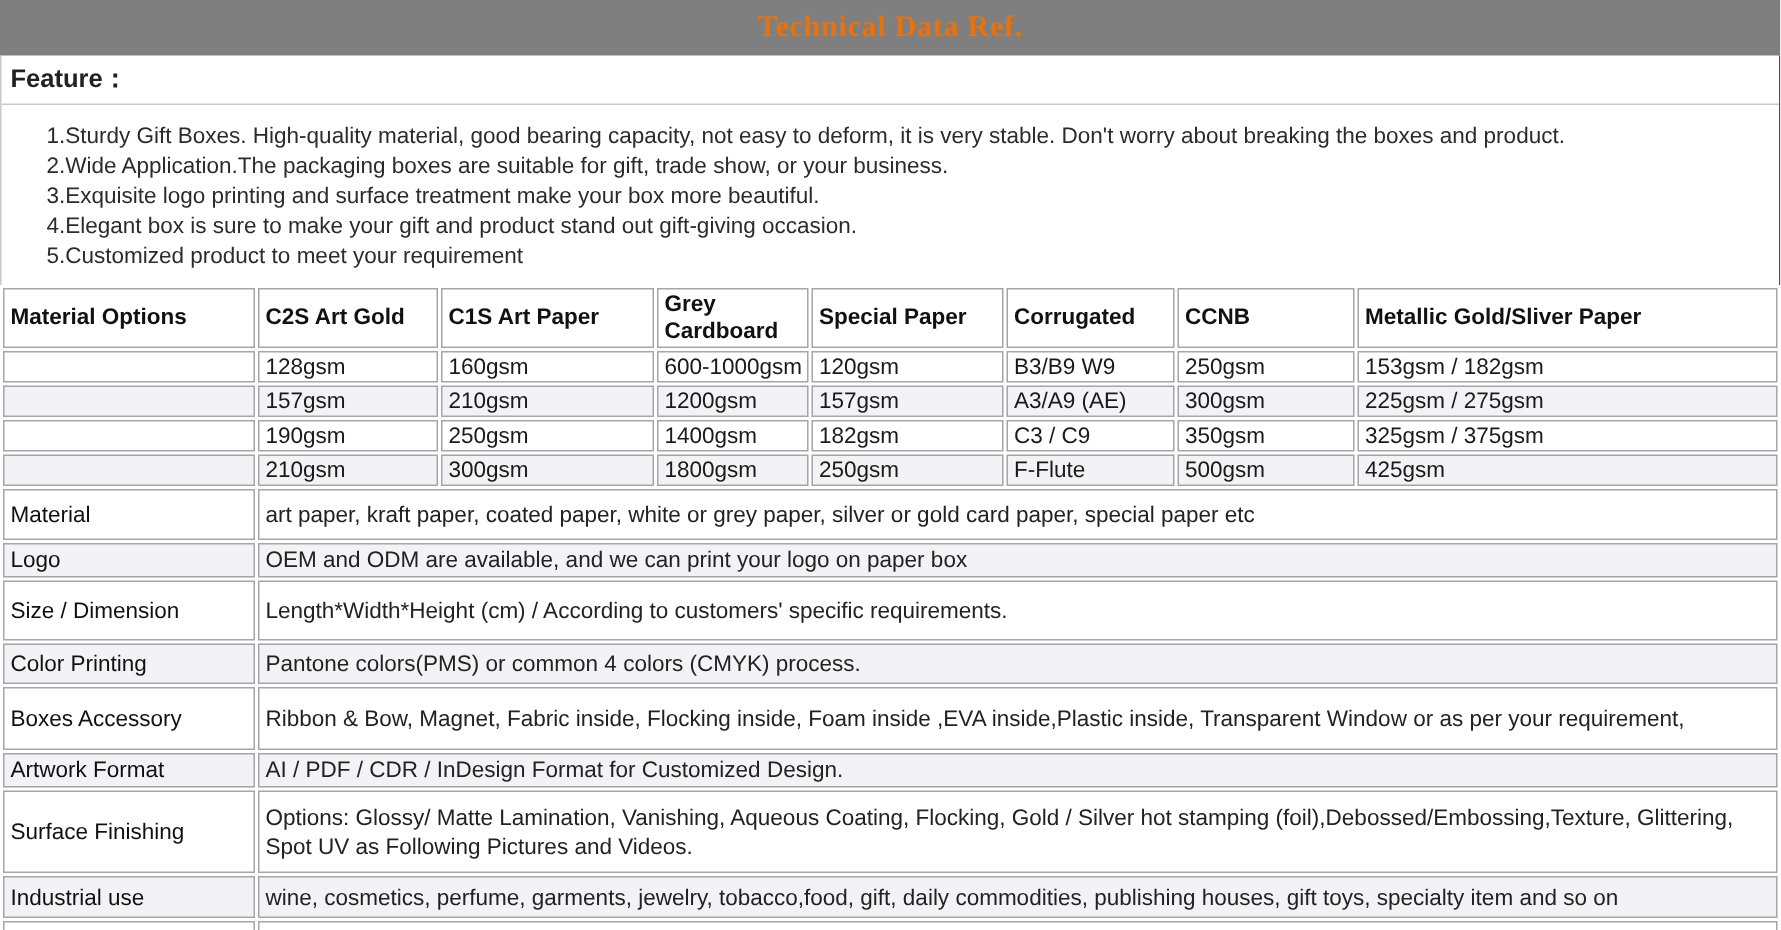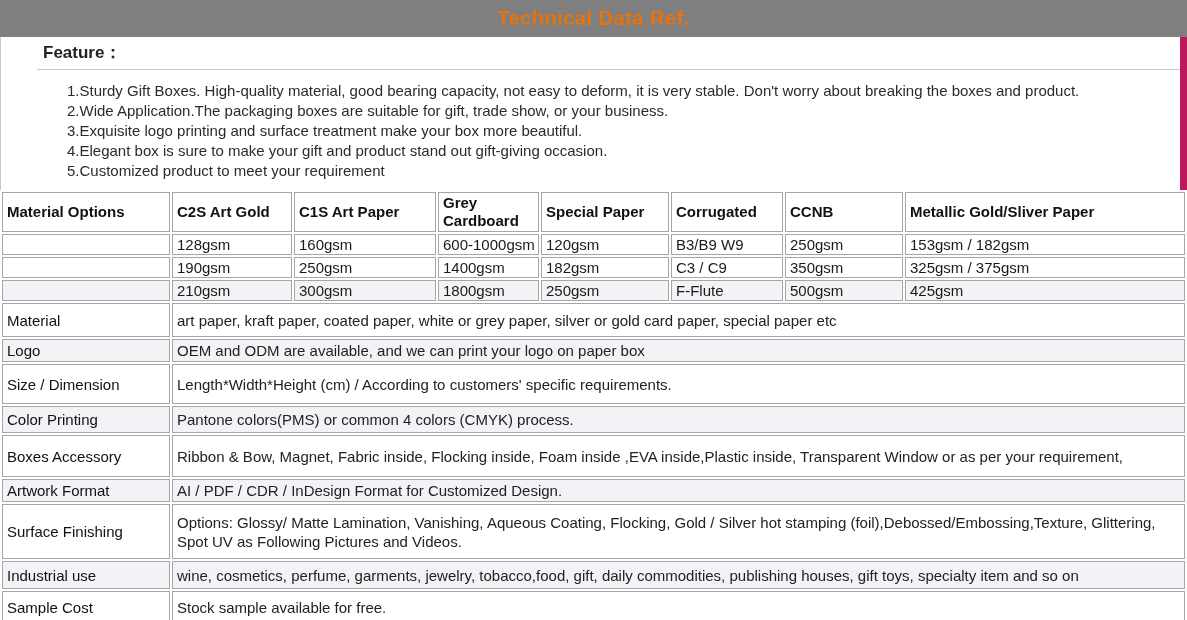--- a/index.html
+++ b/index.html
@@ -22,27 +22,27 @@
     background: #7f7f7f;
     display: flex;
     align-items: center;
     justify-content: center;
   }
   .titlebar h1 {
     font-size: 20px;
     font-weight: bold;
     color: #e8720c;
     letter-spacing: 0.5px;
+    font-family: Liberation Serif, serif;
   }
 
   
   .feature {
     border-left: 1px solid #c9c9c9;
-    border-right: 7px solid #be185d;
-    padding-left: 36px;
+    border-right: 1px solid #be185d;
   }
   .feature-heading {
     font-size: 17px;
     font-weight: bold;
     color: #222222;
     padding: 4px 6px 5px 6px;
     border-bottom: 1px solid #c9c9c9;
   }
   .feature-list {
     padding: 11px 6px 9px 6px;
@@ -130,20 +130,30 @@
       <tr style="height:19px">
         <td class="nowrapcell"></td>
         <td class="nowrapcell">128gsm</td>
         <td class="nowrapcell">160gsm</td>
         <td class="nowrapcell">600-1000gsm</td>
         <td class="nowrapcell">120gsm</td>
         <td class="nowrapcell">B3/B9 W9</td>
         <td class="nowrapcell">250gsm</td>
         <td class="nowrapcell">153gsm / 182gsm</td>
       </tr>
+      <tr class="stripe" style="height:19px">
+        <td class="nowrapcell"></td>
+        <td class="nowrapcell">157gsm</td>
+        <td class="nowrapcell">210gsm</td>
+        <td class="nowrapcell">1200gsm</td>
+        <td class="nowrapcell">157gsm</td>
+        <td class="nowrapcell">A3/A9 (AE)</td>
+        <td class="nowrapcell">300gsm</td>
+        <td class="nowrapcell">225gsm / 275gsm</td>
+      </tr>
       <tr style="height:19px">
         <td class="nowrapcell"></td>
         <td class="nowrapcell">190gsm</td>
         <td class="nowrapcell">250gsm</td>
         <td class="nowrapcell">1400gsm</td>
         <td class="nowrapcell">182gsm</td>
         <td class="nowrapcell">C3 / C9</td>
         <td class="nowrapcell">350gsm</td>
         <td class="nowrapcell">325gsm / 375gsm</td>
       </tr>

